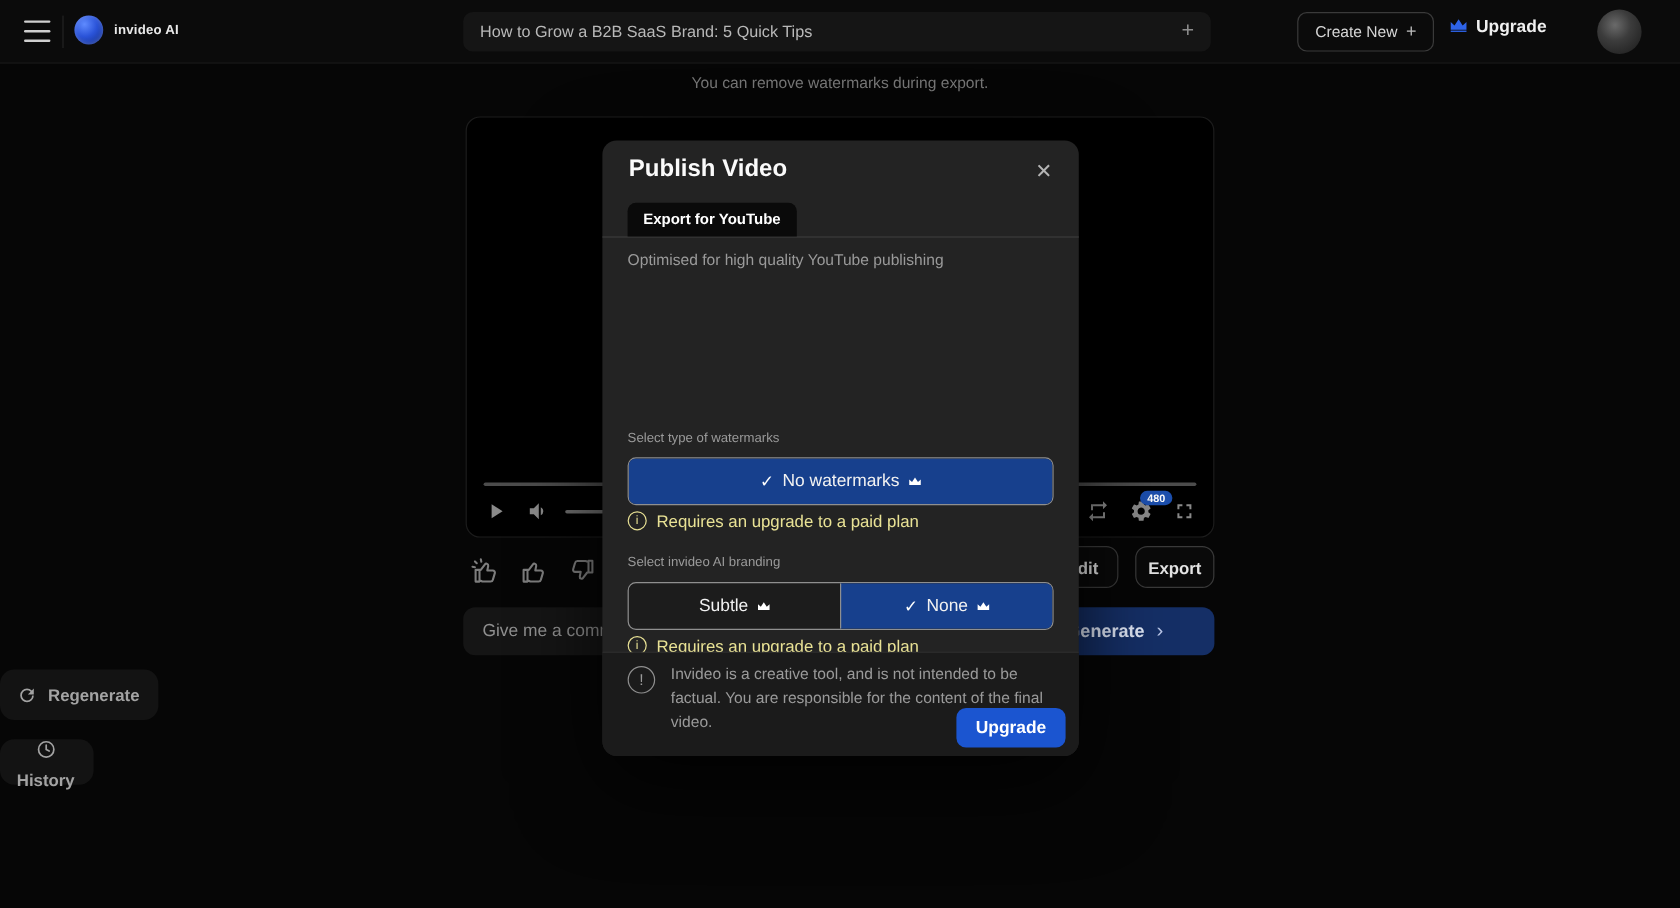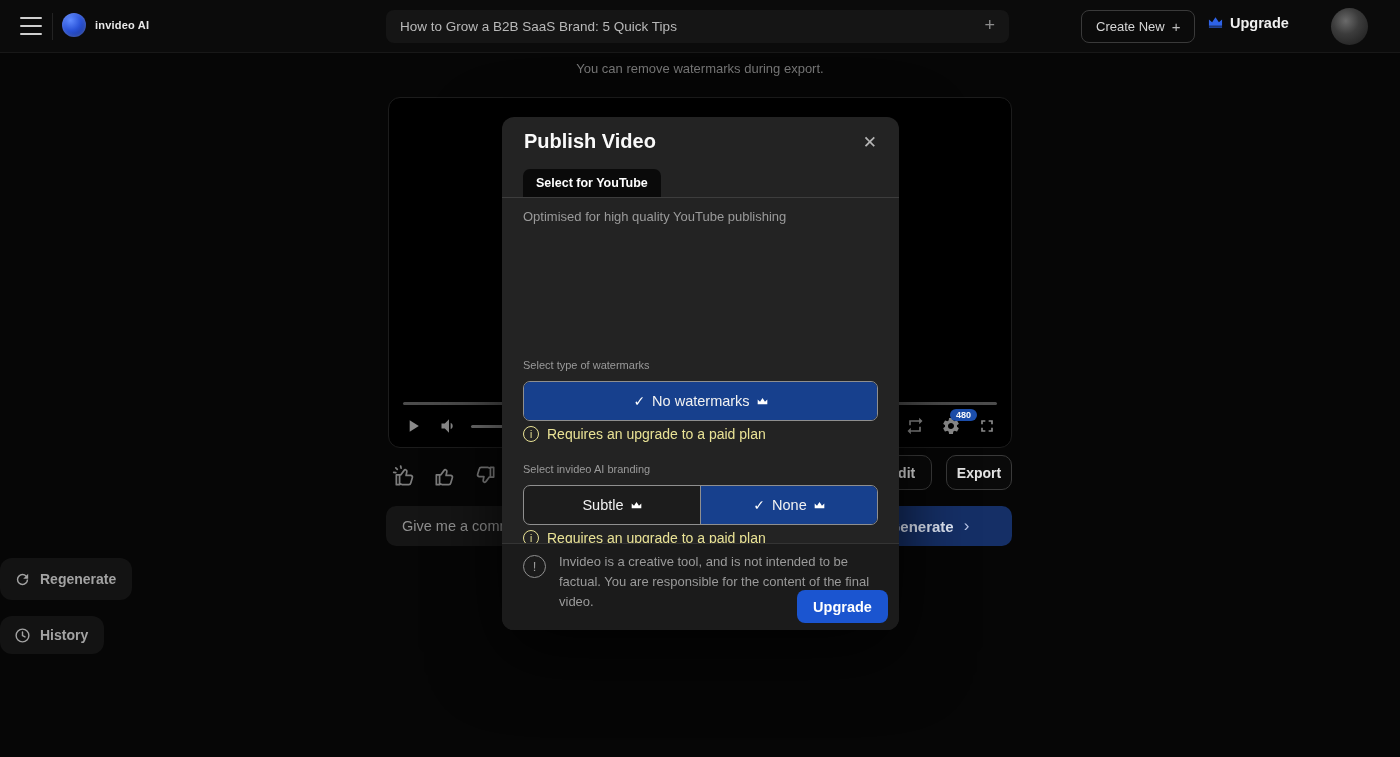--- a/index.html
+++ b/index.html
@@ -77,21 +77,21 @@
                   font-size:15px; font-weight:bold; display:flex; align-items:center;
                   justify-content:center; gap:10px; cursor:pointer; }
   .generate-btn .chev { font-size:17px; font-weight:400; color:#b9c6e8; }
 
   
   .side-pill { position:absolute; background:#131313; border-radius:12px; color:#a3a3a3;
                font-size:14px; font-weight:bold; display:flex; align-items:center; gap:9px;
                padding:0 16px 0 14px; cursor:pointer; }
   .side-pill svg { width:17px; height:17px; flex:none; color:#a3a3a3; }
   .regenerate-btn { left:0; top:558px; height:42px; }
-  .history-btn { left:0; top:616px; height:38px; }
+  .history-btn { left:0; top:616px; height:38px;flex-direction:column; }
 
   
   .modal { position:absolute; left:502px; top:117px; width:397px; height:513px;
            background:#232323; border-radius:12px; z-index:10;
            box-shadow:0 24px 70px rgba(0,0,0,.75); }
   .modal-title { position:absolute; left:22px; top:13px; color:#fafafa; font-size:20px;
                  font-weight:bold; }
   .modal-close { position:absolute; right:18px; top:13px; color:#b5b5b5; font-size:17px;
                  cursor:pointer; padding:4px; line-height:1; }
   .modal-tabrow { position:absolute; left:0; top:52px; width:100%; height:29px;
@@ -251,21 +251,21 @@
         <path d="M12 7v5l3.5 2" stroke-linecap="round"></path>
       </svg>
     <span>History</span>
   </div>
 
   <div class="modal">
     <div class="modal-title">Publish Video</div>
     <div class="modal-close">✕</div>
 
     <div class="modal-tabrow">
-      <div class="modal-tab">Select for YouTube</div>
+      <div class="modal-tab">Export for YouTube</div>
     </div>
 
     <div class="modal-subtitle">Optimised for high quality YouTube publishing</div>
 
     <div class="section-label s1-label">Select type of watermarks</div>
     <div class="seg-group s1-group">
       <div class="seg selected">
         <span class="check">✓</span>
         <span>No watermarks</span>
         <span class="crown">

